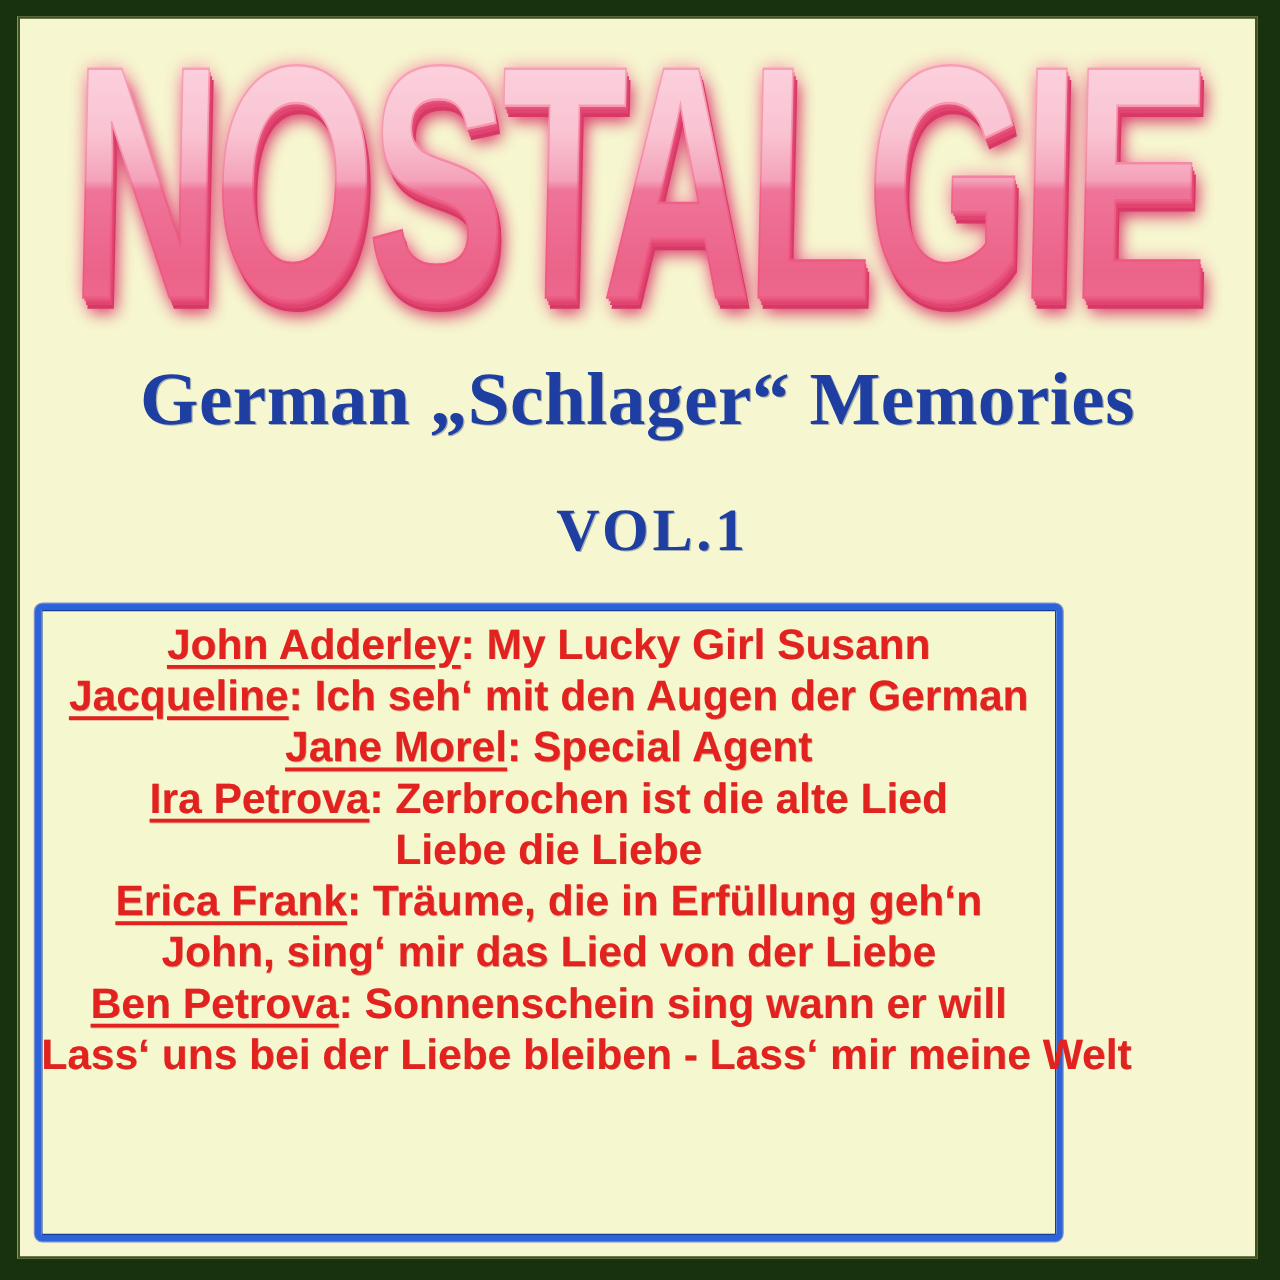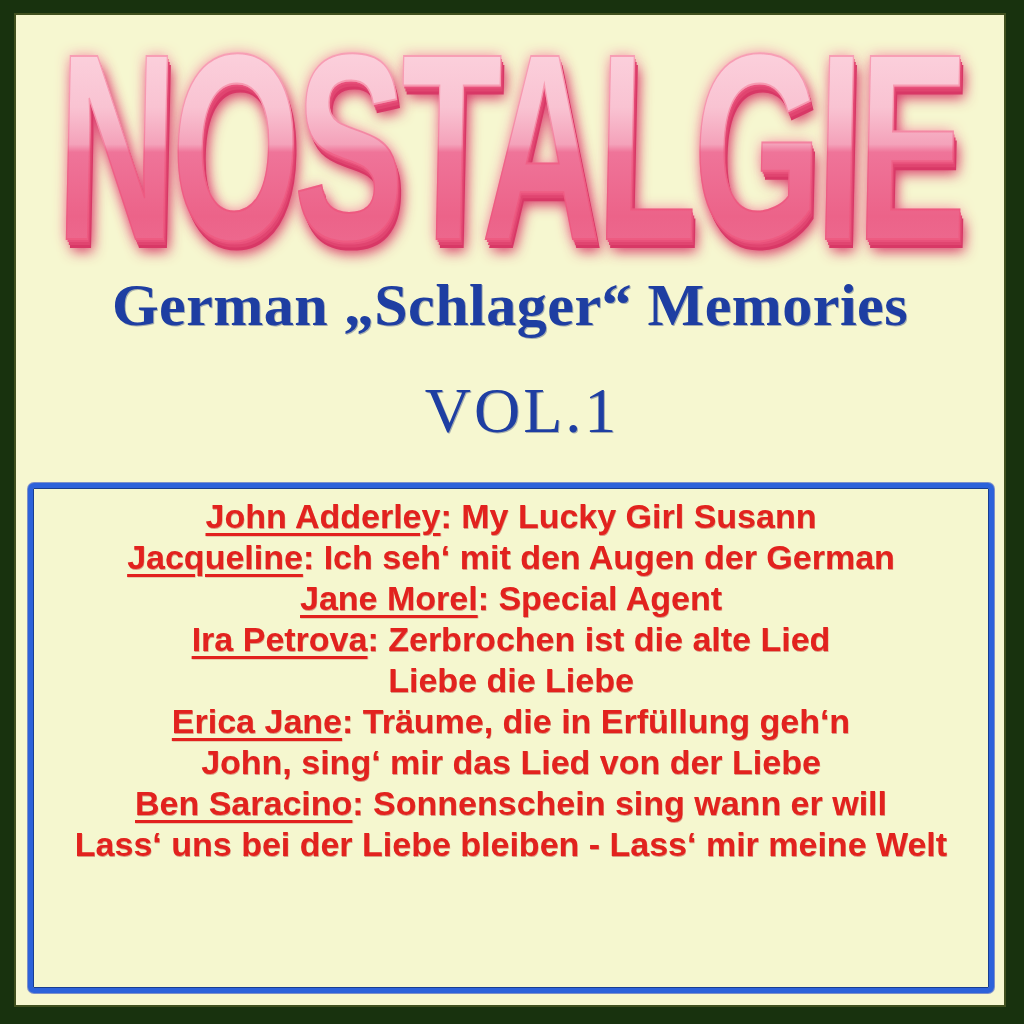--- a/index.html
+++ b/index.html
@@ -58,49 +58,49 @@
       #ef7499 52%, #ec6389 76%, #ee6f94 100%);
     -webkit-background-clip: text;
     background-clip: text;
     color: transparent;
     -webkit-text-fill-color: transparent;
     -webkit-text-stroke: 2px rgba(240, 70, 110, 0.35);
   }
 
   
   .subtitle {
-    margin-top: 6px;
+    margin-top: 20px;
     text-align: center;
     font-family: "Liberation Serif", serif;
     font-weight: bold;
     font-size: 60px;
     line-height: 68px;
     letter-spacing: 0.5px;
     color: #1e3ea2;
     text-shadow: 1px 1px 0 rgba(20, 40, 110, 0.35);
   }
   .volume {
     margin-top: 40px;
     text-align: center;
     font-family: "Liberation Serif", serif;
-    font-weight: normal;
-    font-size: 64px;
+    font-weight: bold;
+    font-size: 48px;
     line-height: 64px;
     letter-spacing: 3px;
     color: #1e3ea2;
     text-shadow: 1px 1px 0 rgba(20, 40, 110, 0.35);
     margin-left: 24px;
   }
 
   
   .tracklist-box {
     position: absolute;
     left: 14px;
     top: 470px;
-    width: 966px;
+    width: 822px;
     height: 510px;
     box-sizing: border-box;
     border: 5px solid #2c62da;
     border-radius: 6px;
     box-shadow: inset 0 0 0 1px #173d91, 0 0 0 1px #7d90c9;
     background: #f5f7cf;
   }
   .tracklist {
     padding-top: 8px;
     text-align: center;
@@ -134,20 +134,20 @@
 
   <div class="volume">VOL.1</div>
 
   <div class="tracklist-box">
     <div class="tracklist" id="tracklist">
         <div class="track-row"><span class="track-artist">John Adderley</span><span>: My Lucky Girl Susann</span></div>
         <div class="track-row"><span class="track-artist">Jacqueline</span><span>: Ich seh‘ mit den Augen der German</span></div>
         <div class="track-row"><span class="track-artist">Jane Morel</span><span>: Special Agent</span></div>
         <div class="track-row"><span class="track-artist">Ira Petrova</span><span>: Zerbrochen ist die alte Lied</span></div>
         <div class="track-row"><span>Liebe die Liebe</span></div>
-        <div class="track-row"><span class="track-artist">Erica Jane</span><span>: Träume, die in Erfüllung geh‘n</span></div>
+        <div class="track-row"><span class="track-artist">Erica Frank</span><span>: Träume, die in Erfüllung geh‘n</span></div>
         <div class="track-row"><span>John, sing‘ mir das Lied von der Liebe</span></div>
-        <div class="track-row"><span class="track-artist">Ben Saracino</span><span>: Sonnenschein sing wann er will</span></div>
+        <div class="track-row"><span class="track-artist">Ben Petrova</span><span>: Sonnenschein sing wann er will</span></div>
         <div class="track-row"><span>Lass‘ uns bei der Liebe bleiben - Lass‘ mir meine Welt</span></div>
       </div>
   </div>
 
 </div>
 
 </body></html>

